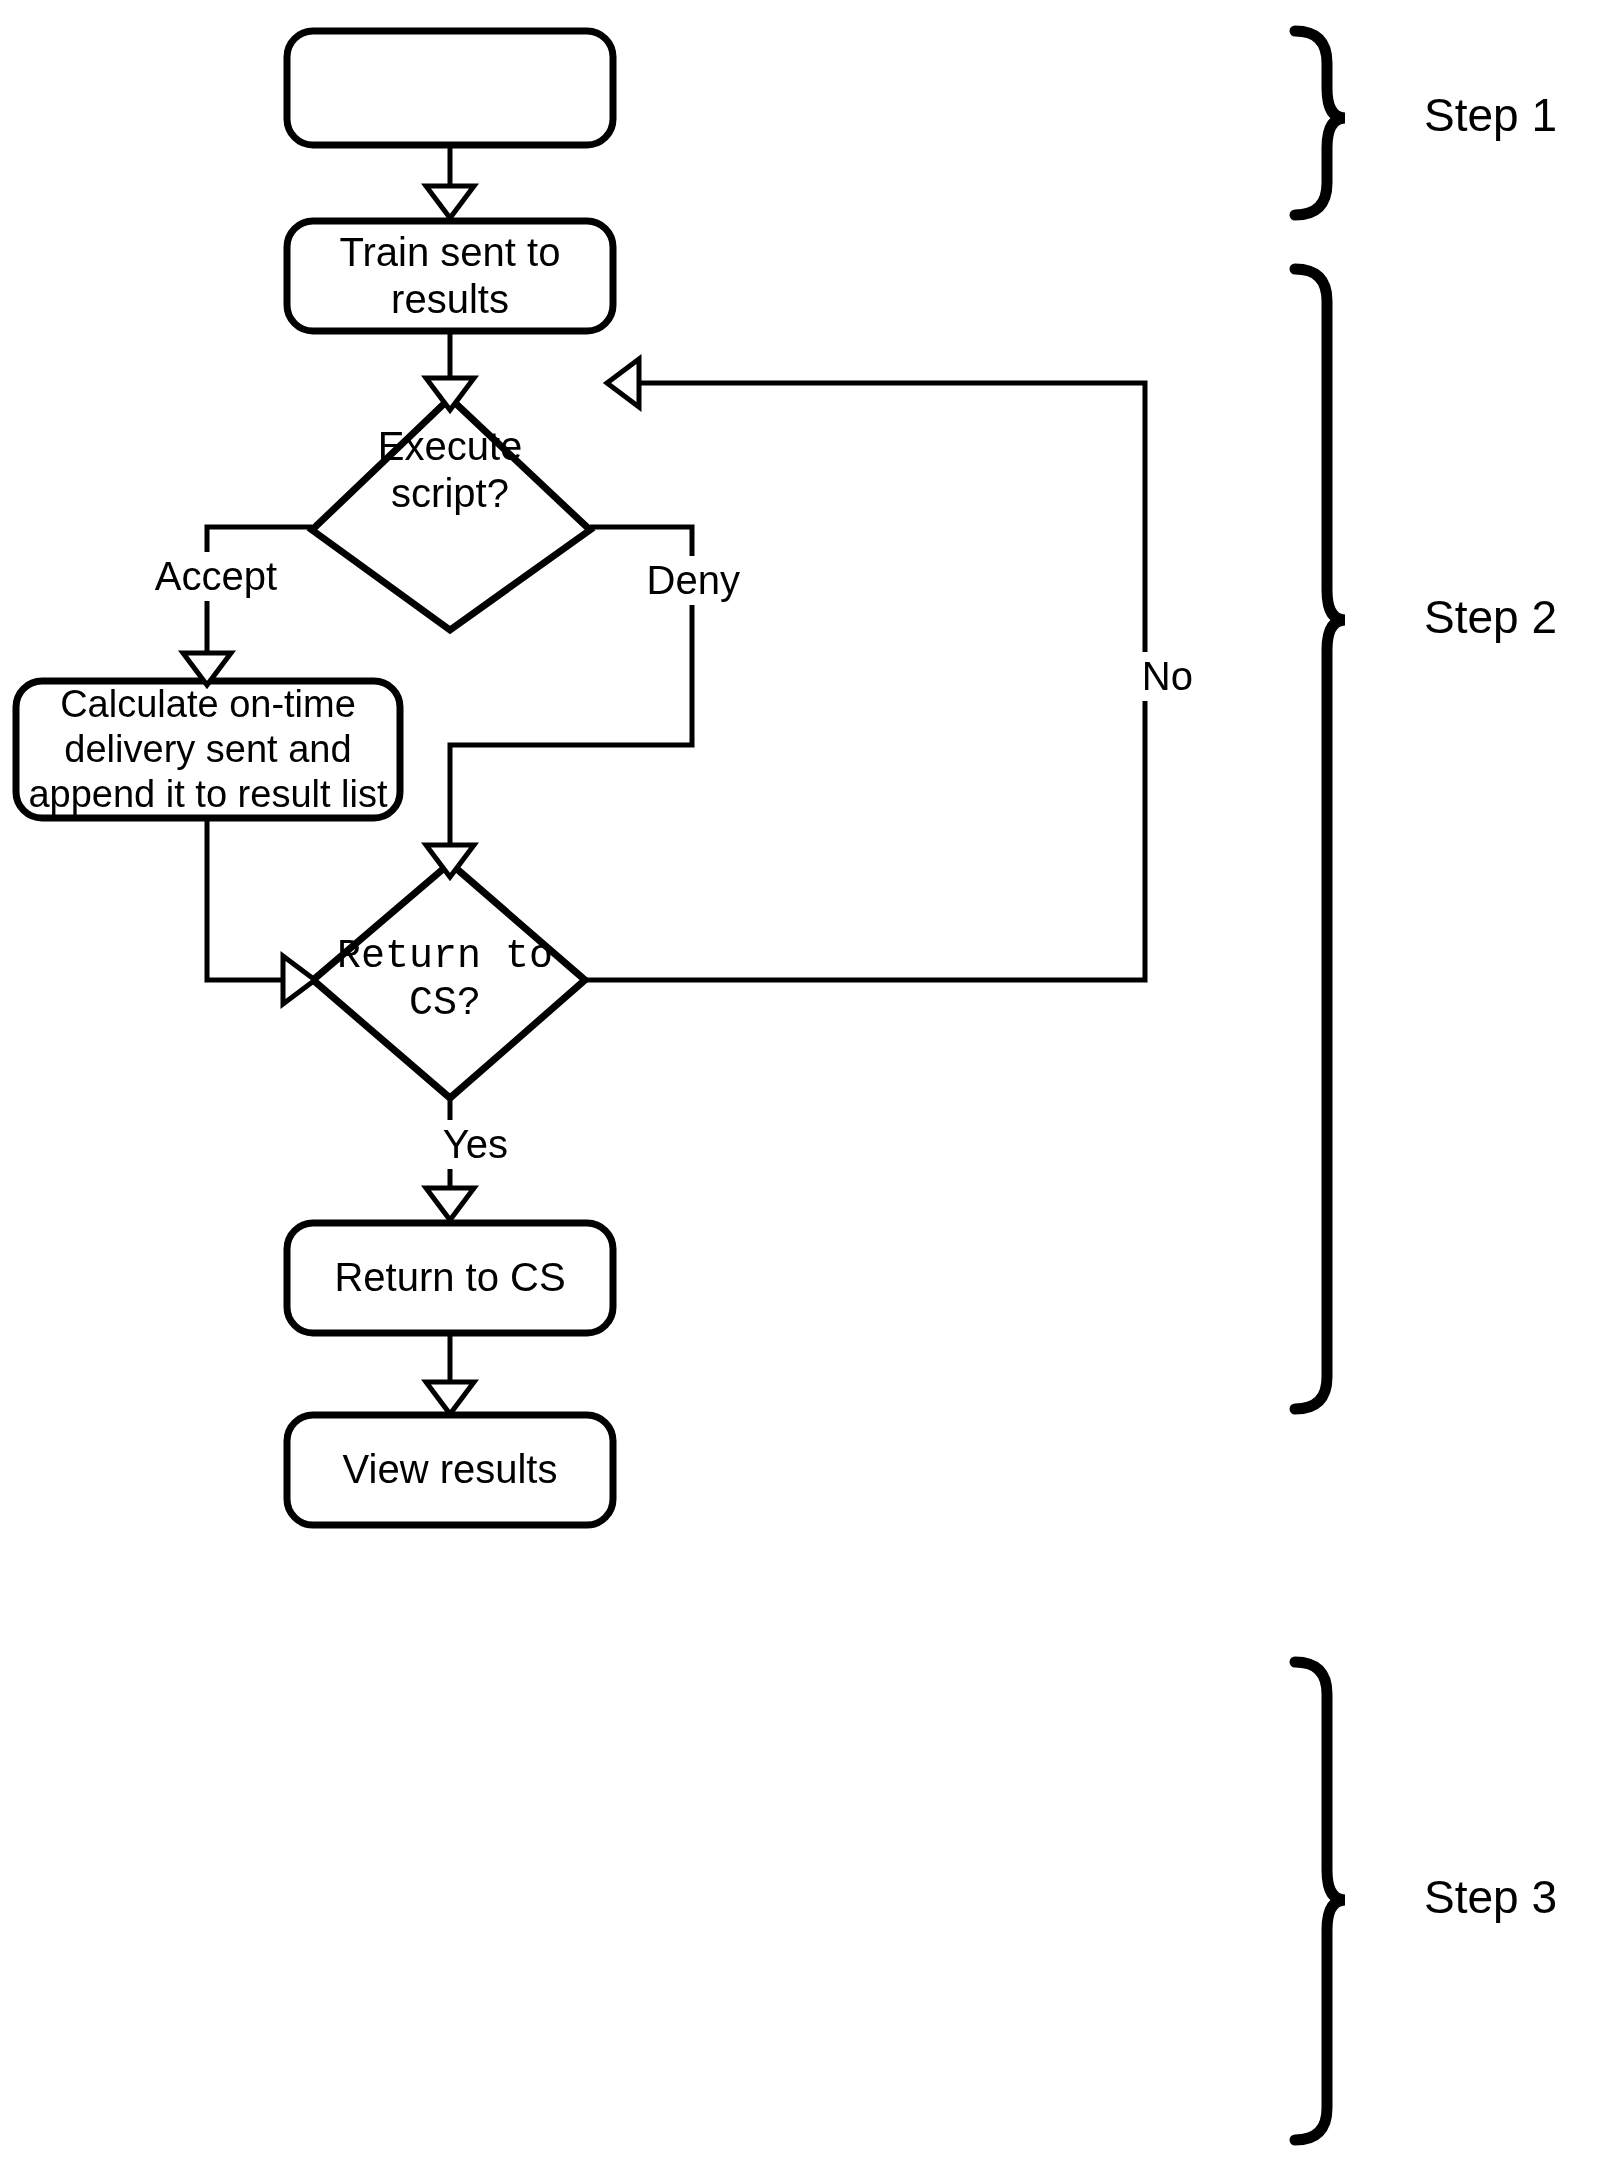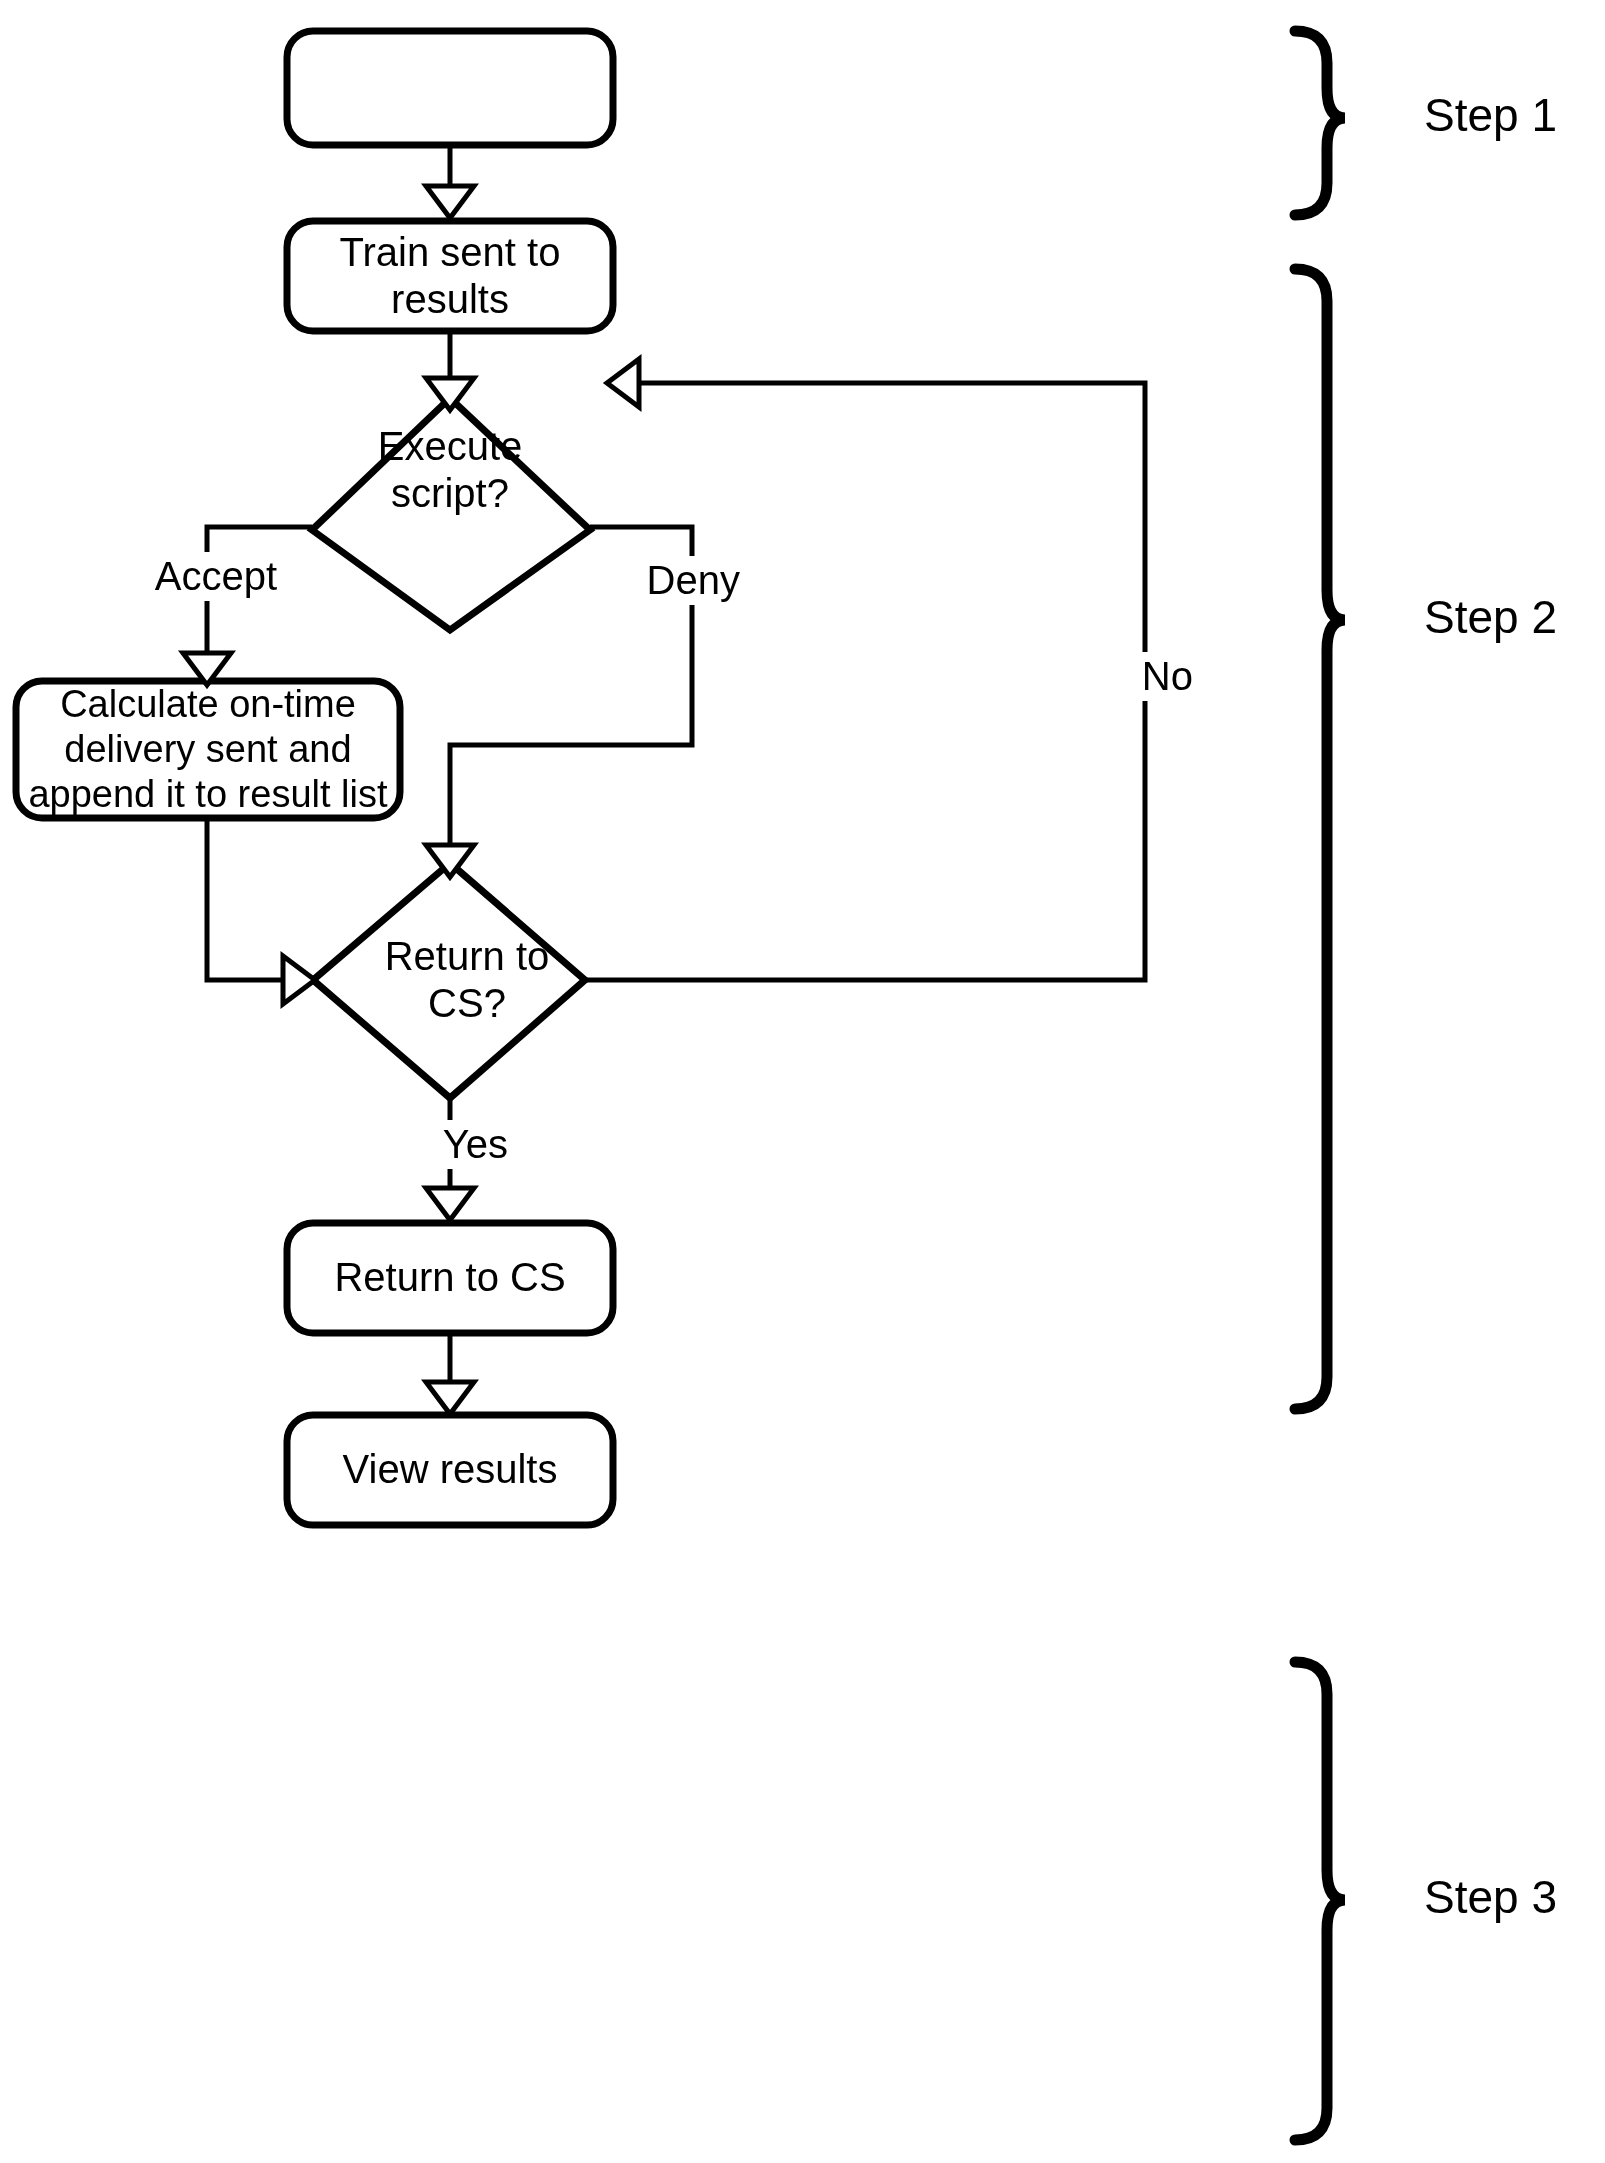--- a/index.html
+++ b/index.html
@@ -110,21 +110,21 @@
   <div class="node-text" style="left:287px; top:221px; width:326px; height:110px; font-size:40px;">Train sent to
 results</div>
 
   <div class="node-text" style="left:310px; top:415px; width:280px; height:110px; font-size:40px;">Execute
 script?</div>
 
   <div class="node-text" style="left:16px; top:681px; width:384px; height:137px; font-size:38px;">Calculate on-time
 delivery sent and
 append it to result list</div>
 
-  <div class="node-text" style="left:331px; top:925px; width:272px; height:110px; font-size:40px;">Return to
+  <div class="node-text" style="left:309px; top:925px; width:272px; height:110px; font-size:40px;font-family:Liberation Mono, monospace;">Return to
 CS?</div>
 
   <div class="node-text" style="left:287px; top:1415px; width:326px; height:110px; font-size:40px;">View results</div>
 
   <div class="node-text" style="left:287px; top:1223px; width:326px; height:110px; font-size:40px;">Return to CS</div>
 
   <div class="edge-label" style="left:147px; top:552px; width:130px; font-size:40px; padding:2px 0;">Accept</div>
 
   <div class="edge-label" style="left:645px; top:556px; width:95px; font-size:40px; padding:2px 0;">Deny</div>
 

